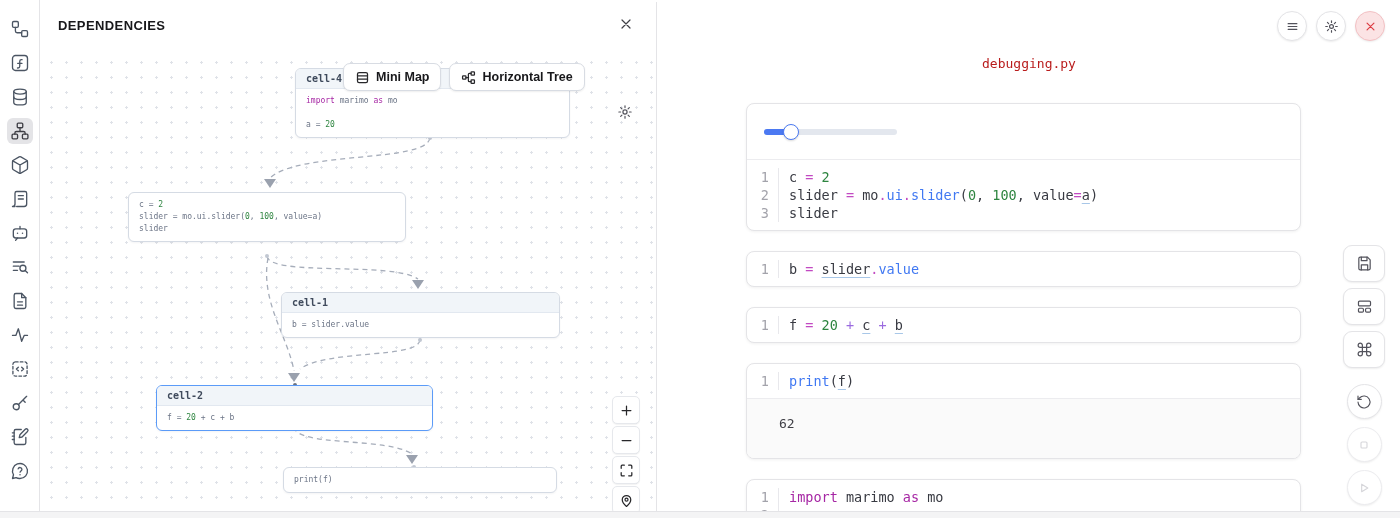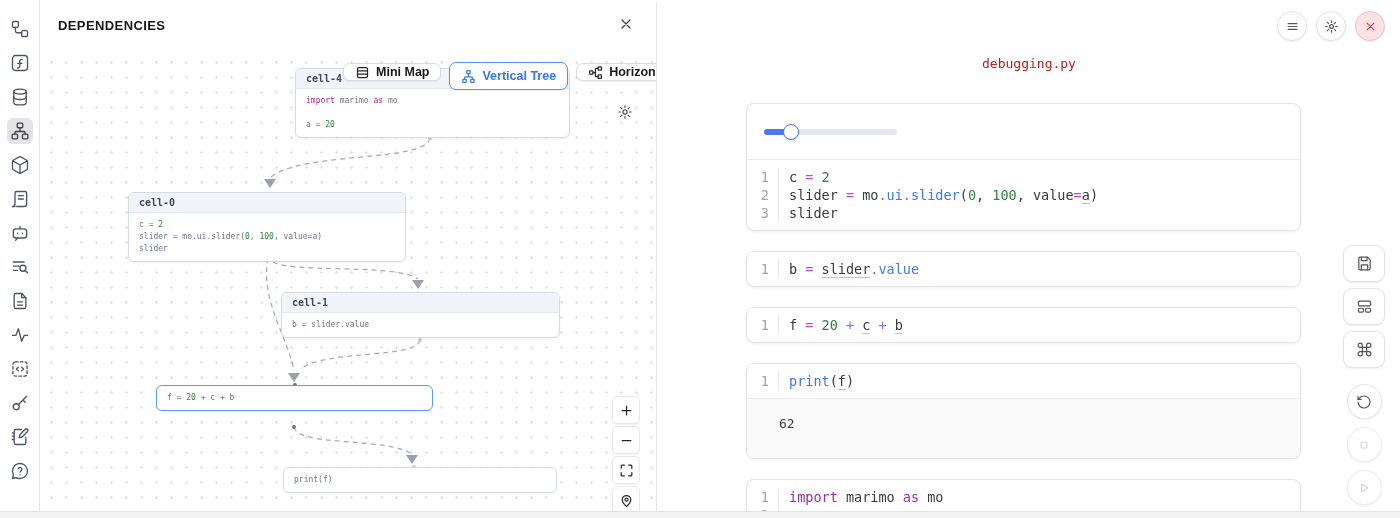--- a/index.html
+++ b/index.html
@@ -31,21 +31,21 @@
   .gnode { position:absolute; background:#fff; border:1px solid #d5dbe4; border-radius:6px;
     z-index:2; box-shadow:0 1px 2px rgba(30,41,59,.05); overflow:hidden; cursor:pointer; }
   .gnode.selected { border:1.6px solid #5b9bf8; }
   .gnode-header { background:#f1f5f9; border-bottom:1px solid #e2e8f0; padding:4px 10px;
     font-size:10px; font-weight:700; color:#3f4a5c; font-family:"DejaVu Sans Mono", monospace; }
   .gnode-body { padding:6px 10px; font-family:"DejaVu Sans Mono", monospace; font-size:8px;
     line-height:12px; white-space:pre; }
   .gnode .tk-d { color:#6b7486; } .gnode .tk-num{ color:#2e8540; }
 
   #view-toolbar { position:absolute; left:303px; top:14px; display:flex; gap:8px; z-index:4; }
-  .vt-btn { display:flex; align-items:center; gap:6px; height:18px; padding:0 11px;
+  .vt-btn { display:flex; align-items:center; gap:6px; height:28px; padding:0 11px;
     background:#fff; border:1px solid #d8dce3; border-radius:7px; font-size:12.5px;
     font-weight:600; color:#18181b; cursor:pointer; box-shadow:0 1px 2px rgba(0,0,0,.07);
     font-family:"Liberation Sans", sans-serif; white-space:nowrap; }
   .vt-btn svg { color:#27272a; }
   .vt-btn.active { border:1.5px solid #4e93f5; color:#3479e8; height:28px; margin-top:-1px; }
   .vt-btn.active svg { color:#3479e8; }
 
   #graph-settings { position:absolute; left:577px; top:55px; background:none; border:none;
     color:#52525b; cursor:pointer; z-index:4; }
 
@@ -273,54 +273,43 @@
           <circle cx="254" cy="378" r="2"></circle>
         </g>
       </svg>
 
       <div id="nodes">
           <div class="gnode" style="left: 255px; top: 19px; width: 275px;">
             <div class="gnode-header">cell-4</div>
             <div class="gnode-body"><div><span class="tk-kw">import </span><span class="tk-d">marimo </span><span class="tk-kw">as </span><span class="tk-d">mo</span></div><div>&nbsp;</div><div><span class="tk-d">a = </span><span class="tk-num">20</span></div></div>
           </div>
           <div class="gnode" style="left: 88px; top: 143px; width: 278px;">
-            <div class="gnode-header">cell-0</div>
             <div class="gnode-body"><div><span class="tk-d">c = </span><span class="tk-num">2</span></div><div><span class="tk-d">slider = mo.ui.slider(</span><span class="tk-num">0</span><span class="tk-d">, </span><span class="tk-num">100</span><span class="tk-d">, value=a)</span></div><div><span class="tk-d">slider</span></div></div>
           </div>
           <div class="gnode" style="left: 241px; top: 243px; width: 279px;">
             <div class="gnode-header">cell-1</div>
             <div class="gnode-body"><div><span class="tk-d">b = slider.value</span></div></div>
           </div>
           <div class="gnode selected" style="left: 116px; top: 336px; width: 277px;">
+            <div class="gnode-header">cell-2</div>
             <div class="gnode-body"><div><span class="tk-d">f = </span><span class="tk-num">20</span><span class="tk-d"> + c + b</span></div></div>
           </div>
           <div class="gnode" style="left: 243px; top: 418px; width: 274px;">
             <div class="gnode-body"><div><span class="tk-d">print(f)</span></div></div>
           </div>
         </div>
       <div id="view-toolbar">
           <button class="vt-btn">
             <span style="display: flex;">
               <svg width="15" height="15" viewBox="0 0 24 24" fill="none" stroke="currentColor" stroke-width="2" stroke-linecap="round" stroke-linejoin="round">
                 <rect x="4" y="4" width="16" height="16" rx="2.5"></rect>
                 <path d="M4 9.3h16M4 14.6h16"></path>
               </svg>
             </span>
             <span>Mini Map</span>
-          </button>
-          <button class="vt-btn active">
-            <span style="display: flex;">
-              <svg width="15" height="15" viewBox="0 0 24 24" fill="none" stroke="currentColor" stroke-width="2" stroke-linecap="round" stroke-linejoin="round">
-                <rect x="9.3" y="2.5" width="5.4" height="4.8" rx="1"></rect>
-                <rect x="3" y="16.5" width="5.4" height="4.8" rx="1"></rect>
-                <rect x="15.6" y="16.5" width="5.4" height="4.8" rx="1"></rect>
-                <path d="M12 7.3v3.5M5.7 16.5v-2a1.8 1.8 0 0 1 1.8-1.8h9a1.8 1.8 0 0 1 1.8 1.8v2"></path>
-              </svg>
-            </span>
-            <span>Vertical Tree</span>
           </button>
           <button class="vt-btn">
             <span style="display: flex;">
               <svg width="15" height="15" viewBox="0 0 24 24" fill="none" stroke="currentColor" stroke-width="2" stroke-linecap="round" stroke-linejoin="round">
                 <rect x="2.5" y="9.3" width="5.4" height="5.4" rx="1"></rect>
                 <rect x="16.1" y="2.8" width="5.4" height="5.4" rx="1"></rect>
                 <rect x="16.1" y="15.8" width="5.4" height="5.4" rx="1"></rect>
                 <path d="M7.9 12h4.2M16.1 5.5h-2.8a1.5 1.5 0 0 0-1.5 1.5v10a1.5 1.5 0 0 0 1.5 1.5h2.8"></path>
               </svg>
             </span>

